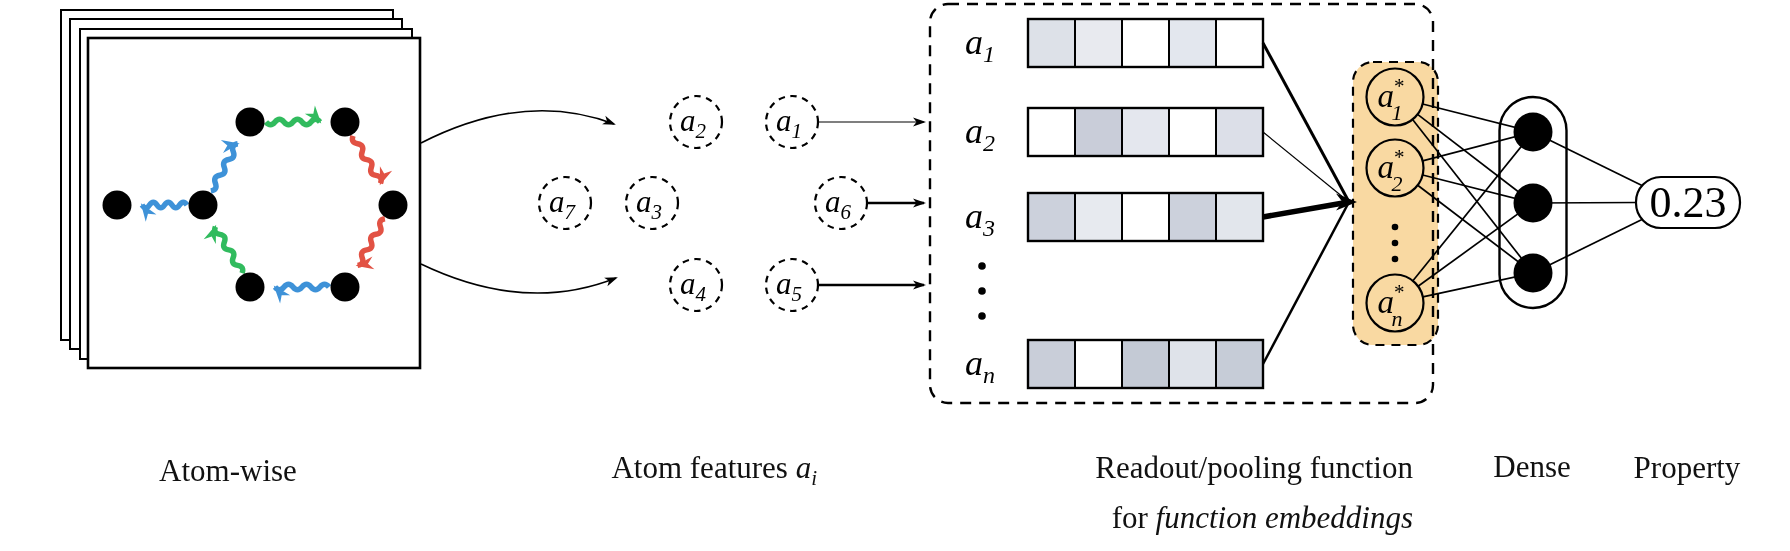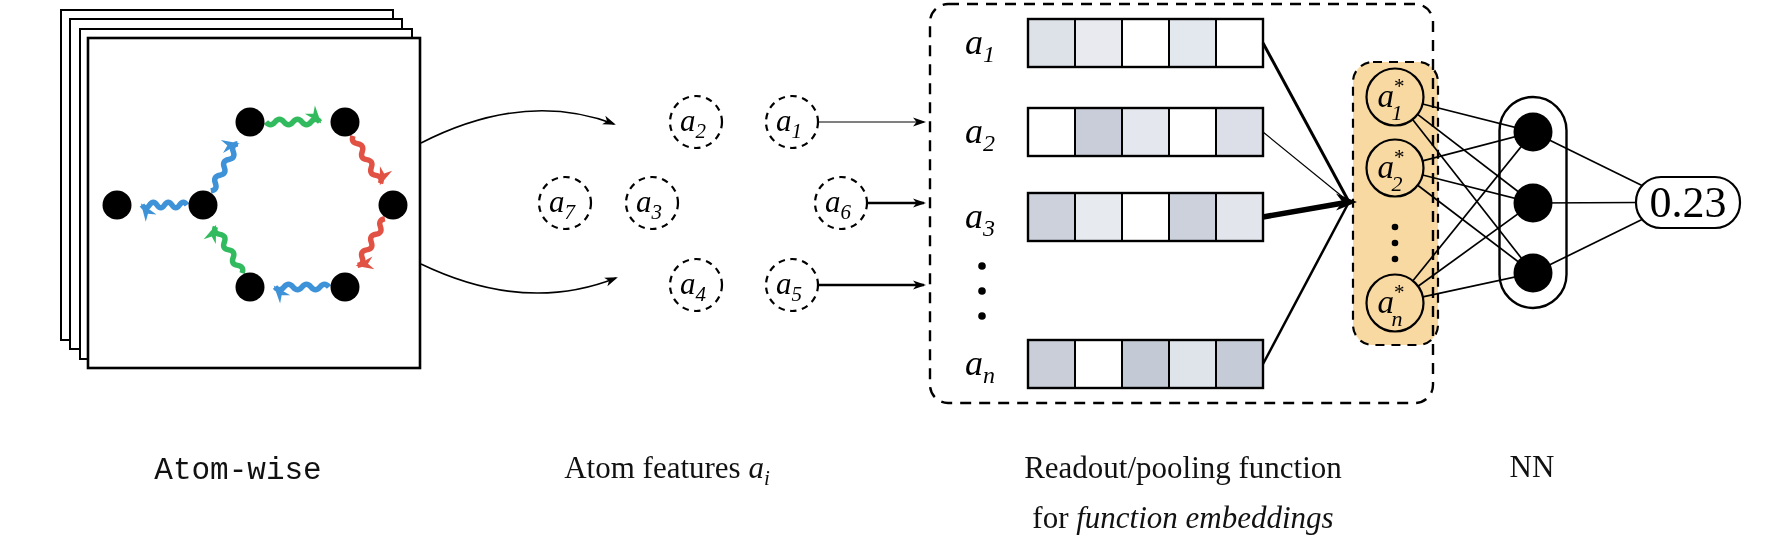--- a/index.html
+++ b/index.html
@@ -145,32 +145,33 @@
         <circle cx="1533" cy="132" r="19.5" fill="#000000"></circle>
         <circle cx="1533" cy="203" r="19.5" fill="#000000"></circle>
         <circle cx="1533" cy="273" r="19.5" fill="#000000"></circle>
       </g>
       <g>
         <rect x="1636" y="177" width="104" height="51" rx="25" fill="#fff" stroke="#000000" stroke-width="2.2"></rect>
         <text x="1688" y="217" text-anchor="middle" font-size="44" font-family="Liberation Serif, DejaVu Serif, serif">0.23</text>
       </g>
     </svg>
 
-  <div class="cap" style="left:73px;top:446px;width:330px;font-family:Liberation Mono, monospace;">
+  <div class="cap" style="left:63px;top:446px;width:330px;">
     <div>Atom-wise</div>
   </div>
 
-  <div class="cap" style="left:517px;top:443px;width:300px;">
+  <div class="cap" style="left:517px;top:443px;width:300px;text-align:right;">
     <span>Atom features </span><i>a</i><sub style="font-style:italic">i</sub>
   </div>
 
-  <div class="cap" style="left:953px;top:443px;width:460px;">
+  <div class="cap" style="left:953px;top:443px;width:460px;text-align:right;">
     <div>Readout/pooling function</div>
     <div>
       <span>for </span><i>function embeddings</i>
     </div>
   </div>
 
   <div class="cap" style="left:1432px;top:443px;width:200px;line-height:47px;">
-    <div>NN</div>
+    <div>Dense</div>
   </div>
 
+  <div class="cap" style="left:1587px;top:443px;width:200px;">Property</div>
 </div>
 
 </body></html>

